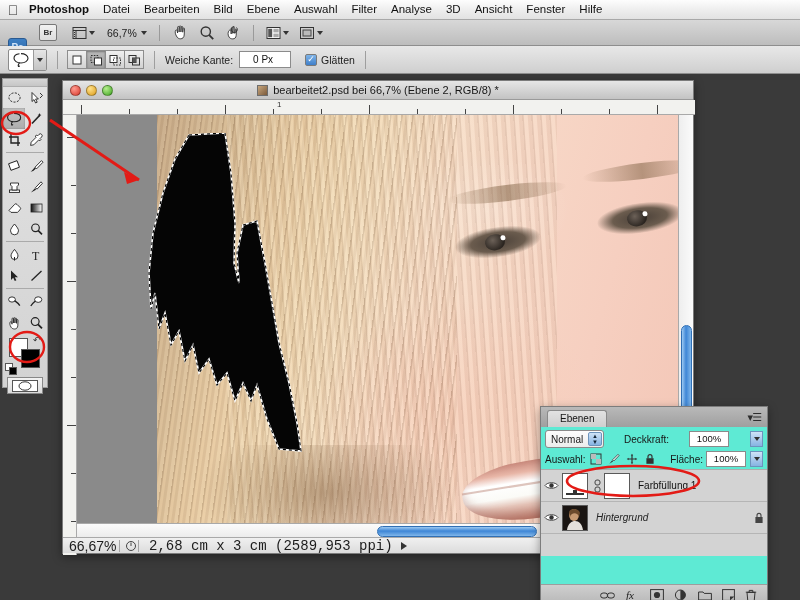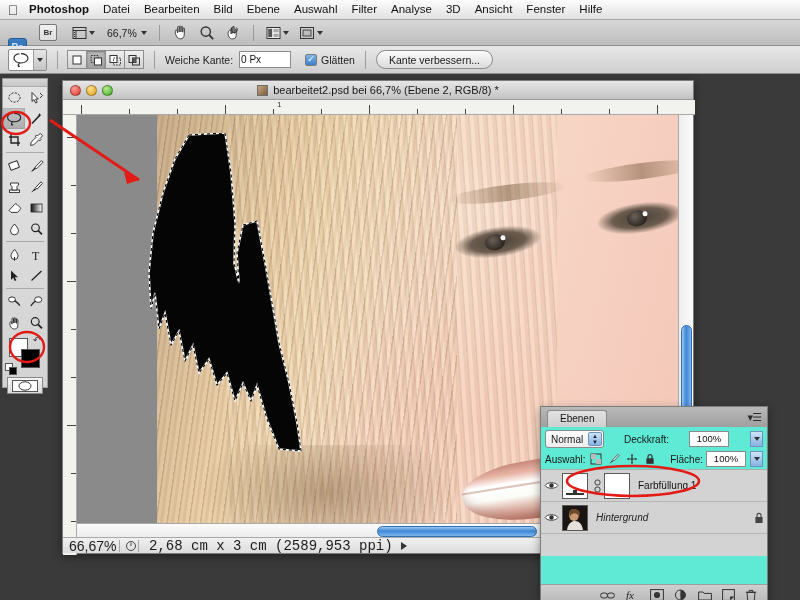--- a/index.html
+++ b/index.html
@@ -73,21 +73,21 @@
   .ob-sep { width: 1px; height: 18px; background: #9e9e9e; margin: 0 4px; }
   .selmodes { display: flex; }
   .selmodes .sm {
     width: 20px; height: 19px; border: 1px solid #8d8d8d; margin-left: -1px;
     background: linear-gradient(to bottom,#f0f0f0,#d2d2d2);
     display: flex; align-items: center; justify-content: center;
   }
   .selmodes .sm.active { background: linear-gradient(to bottom,#b9b9b9,#a2a2a2); box-shadow: inset 0 1px 2px rgba(0,0,0,.35); }
   .txt-input {
     width: 52px; height: 17px; border: 1px solid #8b8b8b; background: #fff;
-    font-size: 10px; padding: 0 1px; line-height: 15px; color: #111;
+    font-size: 10px; padding: 0 13px; line-height: 15px; color: #111;
   }
   .chk {
     width: 12px; height: 12px; border: 1px solid #7a7a7a; border-radius: 2px;
     background: linear-gradient(to bottom,#7fb4e8,#3f7fca);
     display: flex; align-items: center; justify-content: center;
     color: #fff; font-size: 9px; line-height: 1;
   }
   .pill-btn {
     height: 19px; padding: 0 12px; border: 1px solid #8a8a8a; border-radius: 10px;
     background: linear-gradient(to bottom,#fbfbfb,#dcdcdc);
@@ -428,21 +428,20 @@
       </div>
     </div>
     <div class="ob-sep"></div>
     <span>Weiche Kante:</span>
     <input class="txt-input" value="0 Px" style="">
     <div style="display:flex;align-items:center;gap:4px;margin-left:8px">
       <span class="chk">✓</span>
       <span>Glätten</span>
     </div>
     <div class="ob-sep"></div>
-    <div class="pill-btn">Kante verbessern...</div>
   </div>
 
   <div id="toolpalette">
     <div class="tp-grip"></div>
     <div class="tool-grid">
       <div class="tool-cell">
         <svg width="15" height="14" viewBox="0 0 15 14">
             <ellipse cx="7.5" cy="6.5" rx="5.6" ry="4.6" fill="none" stroke="#222" stroke-dasharray="2 1.4"></ellipse>
           </svg>
       </div>

